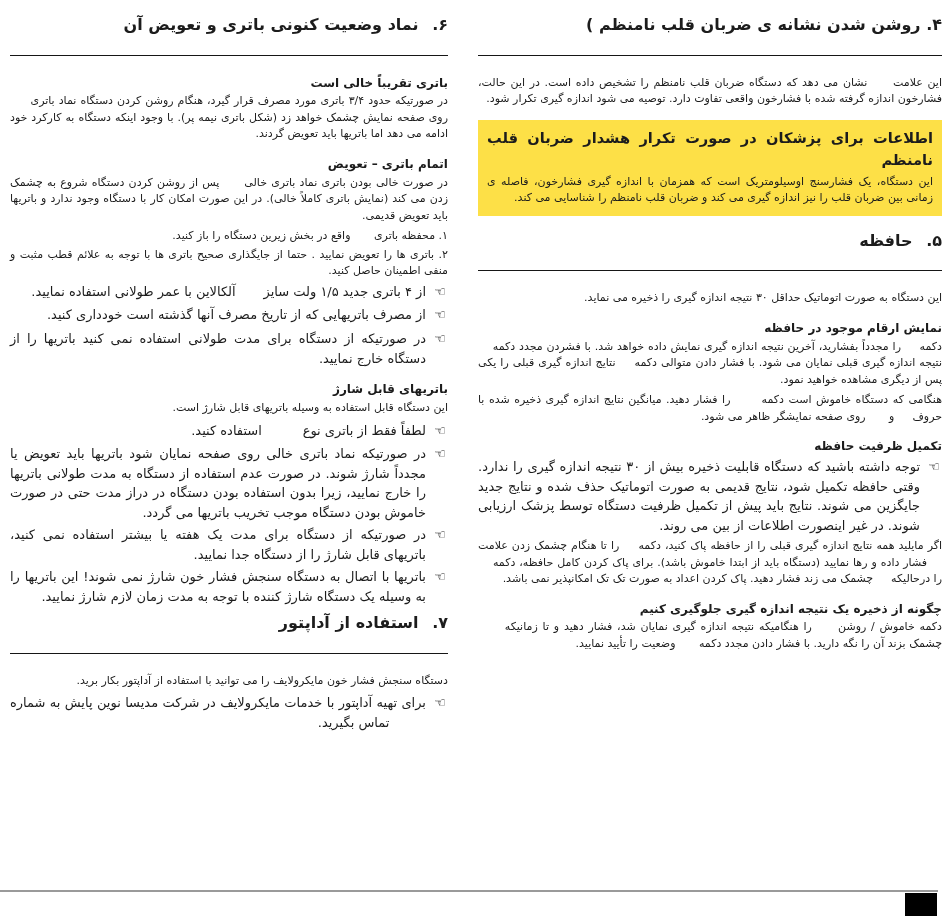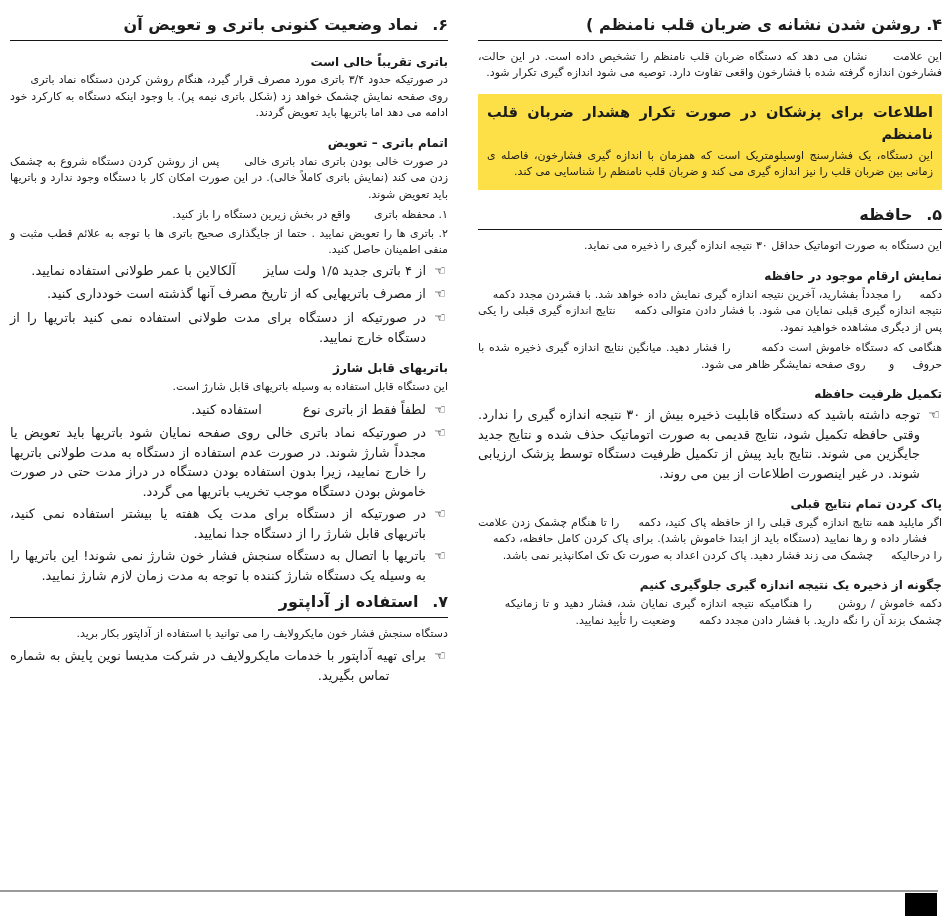--- a/index.html
+++ b/index.html
@@ -9,22 +9,22 @@
     font-family:"DejaVu Sans",sans-serif;
     color:#1c1c1c;
     overflow:hidden;
   }
   .page{position:relative;width:950px;height:918px;box-sizing:border-box;padding:8px 8px 0 8px;}
   .cols{display:flex;gap:30px;}
   .col{box-sizing:border-box;}
   .col-right{width:464px;}
   .col-left{width:438px;}
   h2{
-    font-size:16px;font-weight:bold;margin:6px 0 8px 0;
-    padding-bottom:4px;border-bottom:1.6px solid #161616;
+    font-size:16px;font-weight:bold;margin:6px 0 19px 0;
+    padding-bottom:19px;border-bottom:1.6px solid #161616;
     line-height:1.35;
   }
   h3{font-size:12px;font-weight:bold;margin:13px 0 2px 0;line-height:1.4;}
   p{margin:2px 0 4px 0;font-size:11px;line-height:1.5;text-align:justify;}
   .numitem{margin:0 0 2px 0;}
   .bullet{display:flex;gap:6px;margin:1px 0 3px 0;align-items:flex-start;}
   .hand{flex:0 0 16px;font-size:13px;line-height:1.6;text-align:center;color:#222;}
   .btext{flex:1;font-size:13px;line-height:1.5;text-align:justify;}
   .infobox{background:#fde047;margin:12px 0 14px 0;padding:5px 9px 9px 9px;}
   .infobox-title{
@@ -57,35 +57,34 @@
       <h3>نمایش ارقام موجود در حافظه</h3>
       <p>دکمه   را مجدداً بفشارید، آخرین نتیجه اندازه گیری نمایش داده خواهد شد. با فشردن مجدد دکمه   نتیجه اندازه گیری قبلی نمایان می شود. با فشار دادن متوالی دکمه   نتایج اندازه گیری قبلی را یکی پس از دیگری مشاهده خواهید نمود.</p>
       <p>هنگامی که دستگاه خاموش است دکمه    را فشار دهید. میانگین نتایج اندازه گیری ذخیره شده با حروف   و    روی صفحه نمایشگر ظاهر می شود.</p>
 
       <h3>تکمیل ظرفیت حافظه</h3>
       <div class="bullet">
         <span class="hand">☜</span>
         <span class="btext"><span>توجه داشته باشید که دستگاه قابلیت ذخیره بیش از ۳۰ نتیجه اندازه گیری را ندارد. </span><b>وقتی حافظه تکمیل شود، نتایج قدیمی به صورت اتوماتیک حذف شده و نتایج جدید جایگزین می شوند.</b><span> نتایج باید پیش از تکمیل ظرفیت دستگاه توسط پزشک ارزیابی شوند. در غیر اینصورت اطلاعات از بین می روند.</span></span>
       </div>
 
-      <h3>پاک کردن تمام نتایج قبلی</h3>
       <p>اگر مایلید همه نتایج اندازه گیری قبلی را از حافظه پاک کنید، دکمه   را تا هنگام چشمک زدن علامت   فشار داده و رها نمایید (دستگاه باید از ابتدا خاموش باشد). برای پاک کردن کامل حافظه، دکمه   را درحالیکه   چشمک می زند فشار دهید. پاک کردن اعداد به صورت تک تک امکانپذیر نمی باشد.</p>
 
       <h3>چگونه از ذخیره یک نتیجه اندازه گیری جلوگیری کنیم</h3>
       <p>دکمه خاموش / روشن    را هنگامیکه نتیجه اندازه گیری نمایان شد، فشار دهید و تا زمانیکه    چشمک بزند آن را نگه دارید. با فشار دادن مجدد دکمه    وضعیت را تأیید نمایید.</p>
     </section>
 
     <section class="col col-left">
       <h2>۶.  نماد وضعیت کنونی باتری و تعویض آن</h2>
 
       <h3>باتری تقریباً خالی است</h3>
       <p>در صورتیکه حدود ۳/۴ باتری مورد مصرف قرار گیرد، هنگام روشن کردن دستگاه نماد باتری    روی صفحه نمایش چشمک خواهد زد (شکل باتری نیمه پر). با وجود اینکه دستگاه به کارکرد خود ادامه می دهد اما باتریها باید تعویض گردند.</p>
 
       <h3>اتمام باتری – تعویض</h3>
-      <p>در صورت خالی بودن باتری نماد باتری خالی    پس از روشن کردن دستگاه شروع به چشمک زدن می کند (نمایش باتری کاملاً خالی). در این صورت امکان کار با دستگاه وجود ندارد و باتریها باید تعویض شوند.</p>
+      <p>در صورت خالی بودن باتری نماد باتری خالی    پس از روشن کردن دستگاه شروع به چشمک زدن می کند (نمایش باتری کاملاً خالی). در این صورت امکان کار با دستگاه وجود ندارد و باتریها باید تعویض قدیمی.</p>
       <p class="numitem">۱. محفظه باتری    واقع در بخش زیرین دستگاه را باز کنید.</p>
       <p class="numitem">۲. باتری ها را تعویض نمایید . حتما از جایگذاری صحیح باتری ها با توجه به علائم قطب مثبت و منفی اطمینان حاصل کنید.</p>
 
       <div class="bullet">
         <span class="hand">☜</span>
         <span class="btext">از ۴ باتری جدید ۱/۵ ولت سایز    آلکالاین با عمر طولانی استفاده نمایید.</span>
       </div>
       <div class="bullet">
         <span class="hand">☜</span>
         <span class="btext">از مصرف باتریهایی که از تاریخ مصرف آنها گذشته است خودداری کنید.</span>

